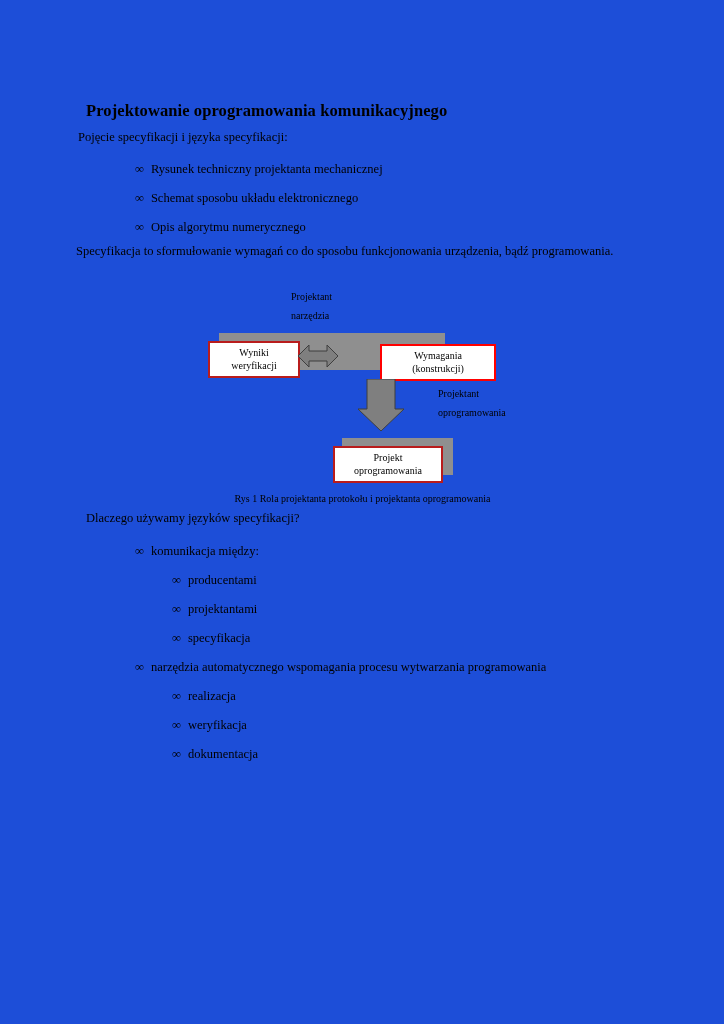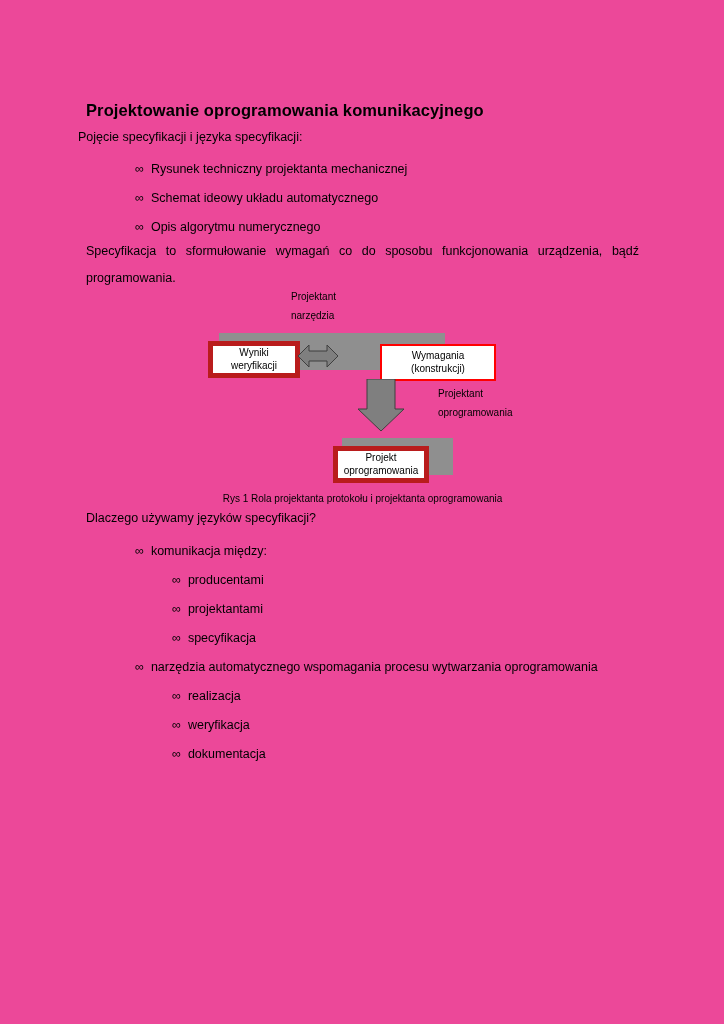--- a/index.html
+++ b/index.html
@@ -1,50 +1,50 @@
 <!DOCTYPE html>
 <html style="--highlight-red: #ff0000; --shadow-gray: #8f8f8f; --arrow-gray: #7f7f7f; --arrow-stroke: #3f3f3f;"><head>
 <meta charset="utf-8">
 <style>
   * { margin:0; padding:0; box-sizing:border-box; }
   html,body { background:#e8e8e8; }
   body { font-family:"Liberation Sans","DejaVu Sans",sans-serif; color:#000; }
   .page {
-    position:relative; width:724px; height:1024px; background:#ec4899;
-    overflow:hidden; margin:0 auto;
+    position:relative; width:724px; height:1024px; background:#1d4ed8;
+    overflow:hidden; margin:0 auto;font-family:Liberation Serif, serif;
   }
   .title { position:absolute; left:86px; top:101px; font-size:16.5px; font-weight:bold; letter-spacing:0.1px; }
   .intro { position:absolute; left:78px; top:130px; font-size:12.5px; }
 
   .blist1 { position:absolute; left:135px; top:155px; font-size:12.5px; }
   .blist1 .line { height:29px; line-height:29px; white-space:nowrap; }
   .bullet { display:inline-block; margin-right:7px; }
 
   .para {
-    position:absolute; left:86px; top:238px; width:553px;
+    position:absolute; left:76px; top:238px; width:553px;
     font-size:12.5px; line-height:27px; text-align:justify;
   }
 
   
   .dlabel { position:absolute; font-size:10px; line-height:19px; }
   .dlabel-top   { left:291px; top:287px; }
   .dlabel-right { left:438px; top:384px; }
 
   .dshadow { position:absolute; background:var(--shadow-gray,#8f8f8f); }
   .shadow-top    { left:219px; top:333px; width:226px; height:37px; }
   .shadow-bottom { left:342px; top:438px; width:111px; height:37px; }
 
   .dbox {
-    position:absolute; background:#fff; border:5px solid #b91c1c;
+    position:absolute; background:#fff; border:2px solid #b91c1c;
     display:flex; flex-direction:column; align-items:center; justify-content:center;
     font-size:10px; line-height:12.5px; text-align:center;
   }
   .box-left   { left:208px; top:341px; width:92px;  height:37px; }
   .box-right  { left:337px; top:344px; width:116px;  height:37px; border:2px solid var(--highlight-red,#f00);margin-left:43px; }
-  .box-bottom { left:333px; top:446px; width:96px; height:37px; }
+  .box-bottom { left:333px; top:446px; width:110px; height:37px; }
 
   .arrow-h { position:absolute; left:298px; top:343px; width:40px; height:26px; }
   .arrow-d { position:absolute; left:358px; top:379px; width:46px; height:53px; }
   .arrow-shape { fill:var(--arrow-gray,#7f7f7f); stroke:var(--arrow-stroke,#3f3f3f); stroke-width:1; }
 
   .caption {
     position:absolute; left:86px; top:493px; width:553px;
     text-align:center; font-size:10px;
   }
 
@@ -61,21 +61,21 @@
 
   <h1 class="title">Projektowanie oprogramowania komunikacyjnego</h1>
 
   <div class="intro">Pojęcie specyfikacji i języka specyfikacji:</div>
 
   <div class="blist1">
     <div class="line">
       <span class="bullet">∞</span><span>Rysunek techniczny projektanta mechanicznej</span>
     </div>
     <div class="line">
-      <span class="bullet">∞</span><span>Schemat ideowy układu automatycznego</span>
+      <span class="bullet">∞</span><span>Schemat sposobu układu elektronicznego</span>
     </div>
     <div class="line">
       <span class="bullet">∞</span><span>Opis algorytmu numerycznego</span>
     </div>
   </div>
 
   <p class="para">Specyfikacja to sformułowanie wymagań co do sposobu funkcjonowania urządzenia, bądź programowania.</p>
 
   <div class="dlabel dlabel-top">
     <div>Projektant</div>
@@ -125,21 +125,21 @@
     <div class="l2">
       <span class="bullet">∞</span><span>producentami</span>
     </div>
     <div class="l2">
       <span class="bullet">∞</span><span>projektantami</span>
     </div>
     <div class="l2">
       <span class="bullet">∞</span><span>specyfikacja</span>
     </div>
     <div class="l1">
-      <span class="bullet">∞</span><span>narzędzia automatycznego wspomagania procesu wytwarzania oprogramowania</span>
+      <span class="bullet">∞</span><span>narzędzia automatycznego wspomagania procesu wytwarzania programowania</span>
     </div>
     <div class="l2">
       <span class="bullet">∞</span><span>realizacja</span>
     </div>
     <div class="l2">
       <span class="bullet">∞</span><span>weryfikacja</span>
     </div>
     <div class="l2">
       <span class="bullet">∞</span><span>dokumentacja</span>
     </div>

